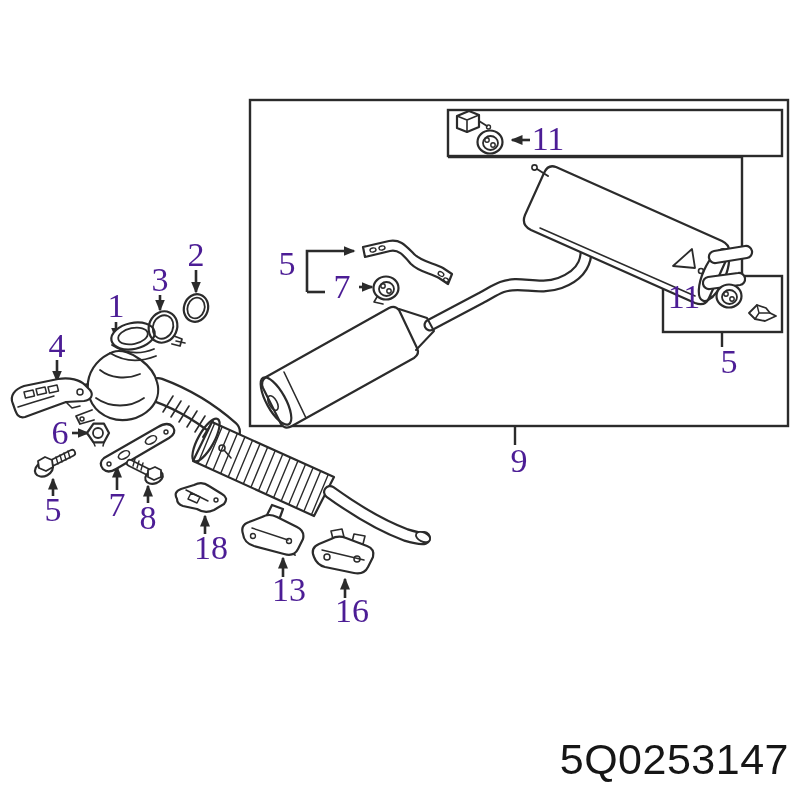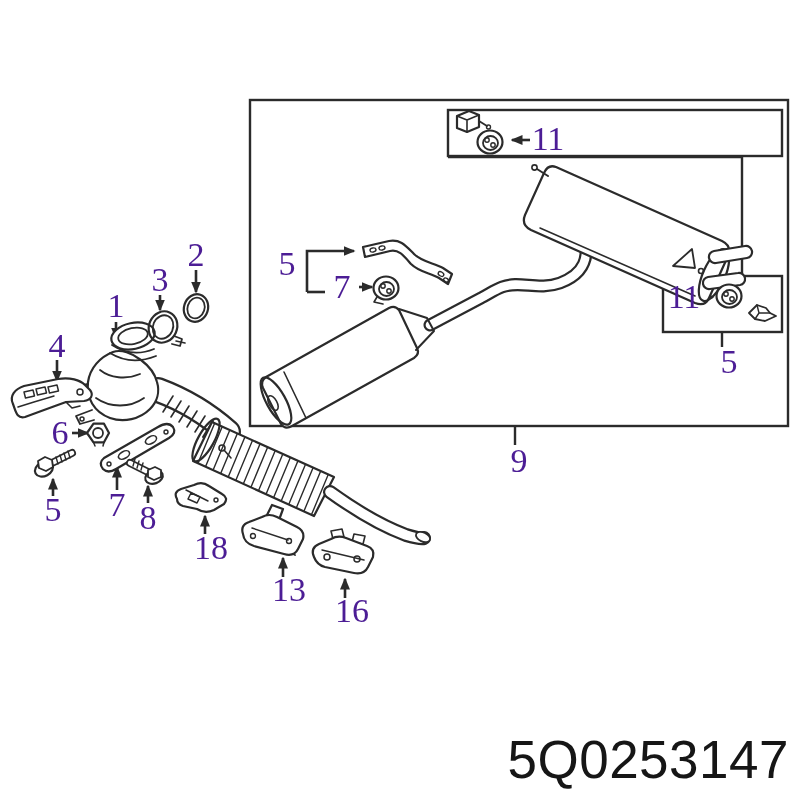--- a/index.html
+++ b/index.html
@@ -4,21 +4,21 @@
 <style>
   :root{ --brand-red:#d4021c; --line:#2b2b2b; }
   html,body{margin:0;padding:0;background:#fff;}
   .stage{position:relative;width:800px;height:800px;background:#fff;overflow:hidden;
          font-family:"Liberation Sans",sans-serif;}
   .stage svg.art{position:absolute;left:0;top:0;}
   .callout{position:absolute;transform:translate(-50%,-50%);
            font-family:Liberation Serif, serif;font-size:34px;color:#4c1d95;
            line-height:1;white-space:nowrap;user-select:none;}
   .part-number{position:absolute;left:789px;top:759px;transform:translate(-100%,-50%);
-               font-family:"Liberation Sans",sans-serif;font-size:53px;color:#161616;
+               font-family:"Liberation Sans",sans-serif;font-size:43px;color:#161616;
                letter-spacing:0.5px;white-space:nowrap;}
   .logo{position:absolute;left:6px;top:710px;width:220px;height:90px;}
   .logo svg{position:absolute;left:0;top:0;}
   .logo-text{position:absolute;left:56px;top:6px;
              font-family:"Liberation Sans",sans-serif;font-style:italic;font-weight:700;
              font-size:58px;letter-spacing:-1px;color:var(--brand-red);line-height:1;}
   [data-interactable]{cursor:default;}
 </style>
 </head>
 <body>

